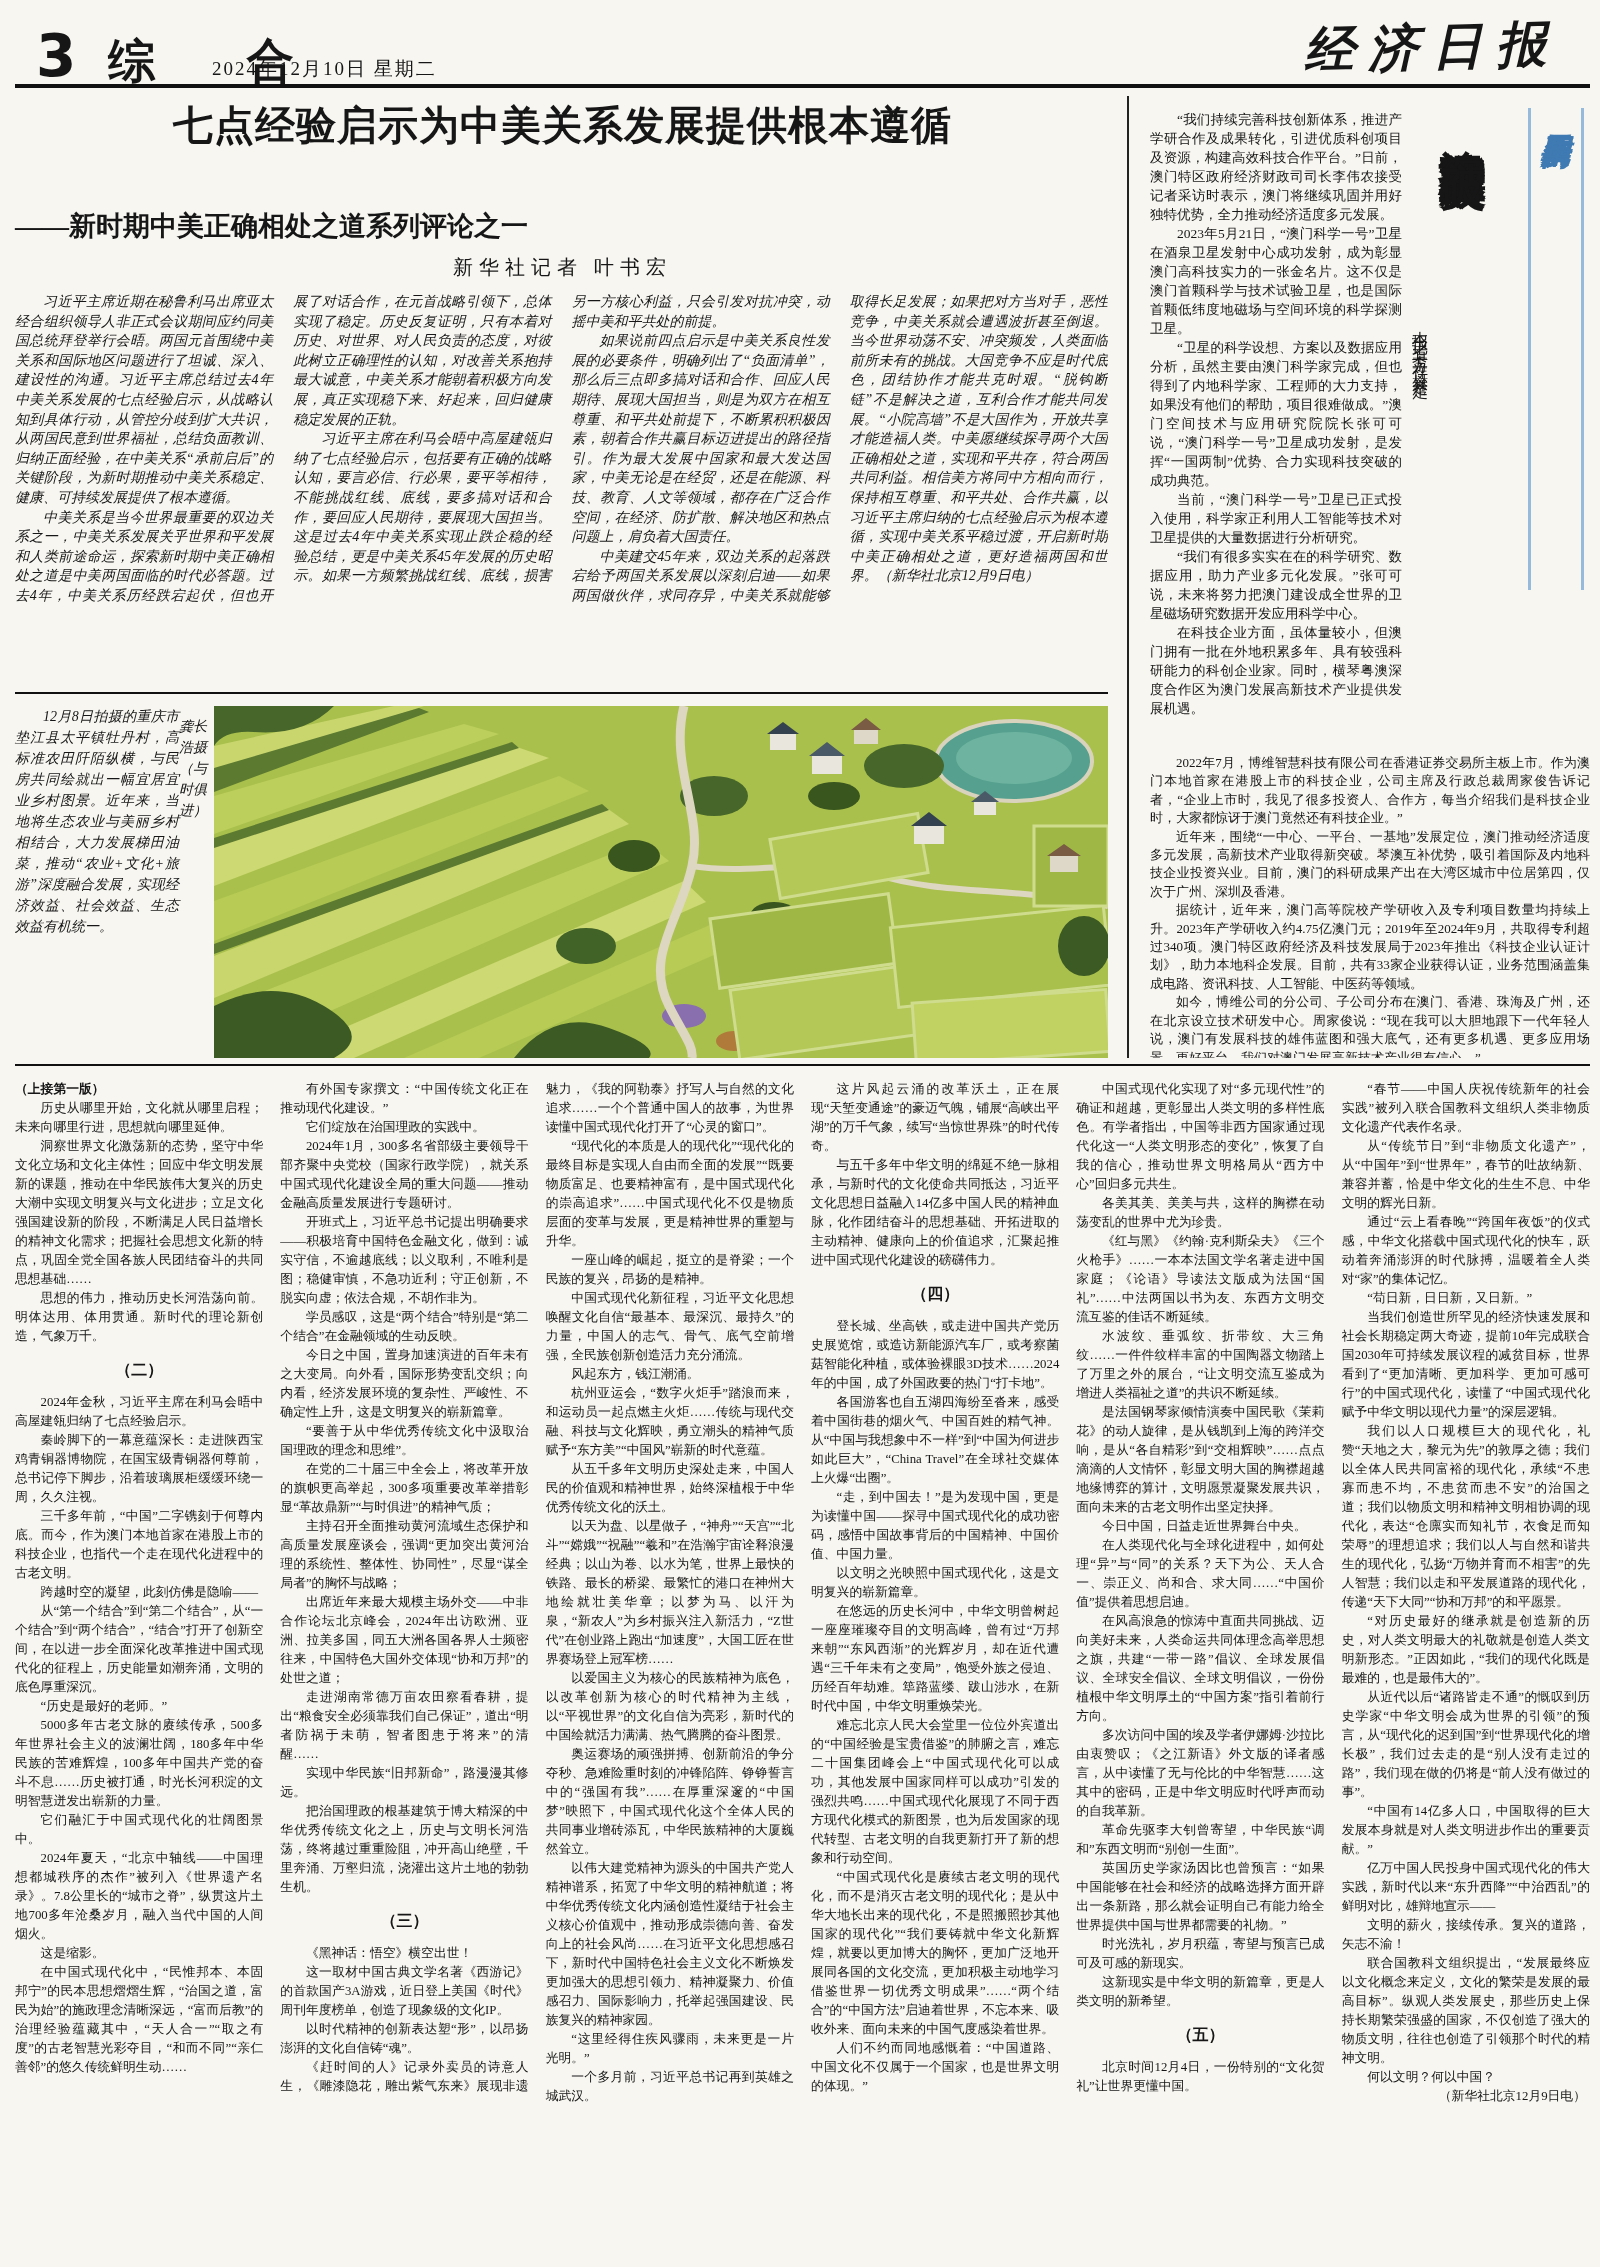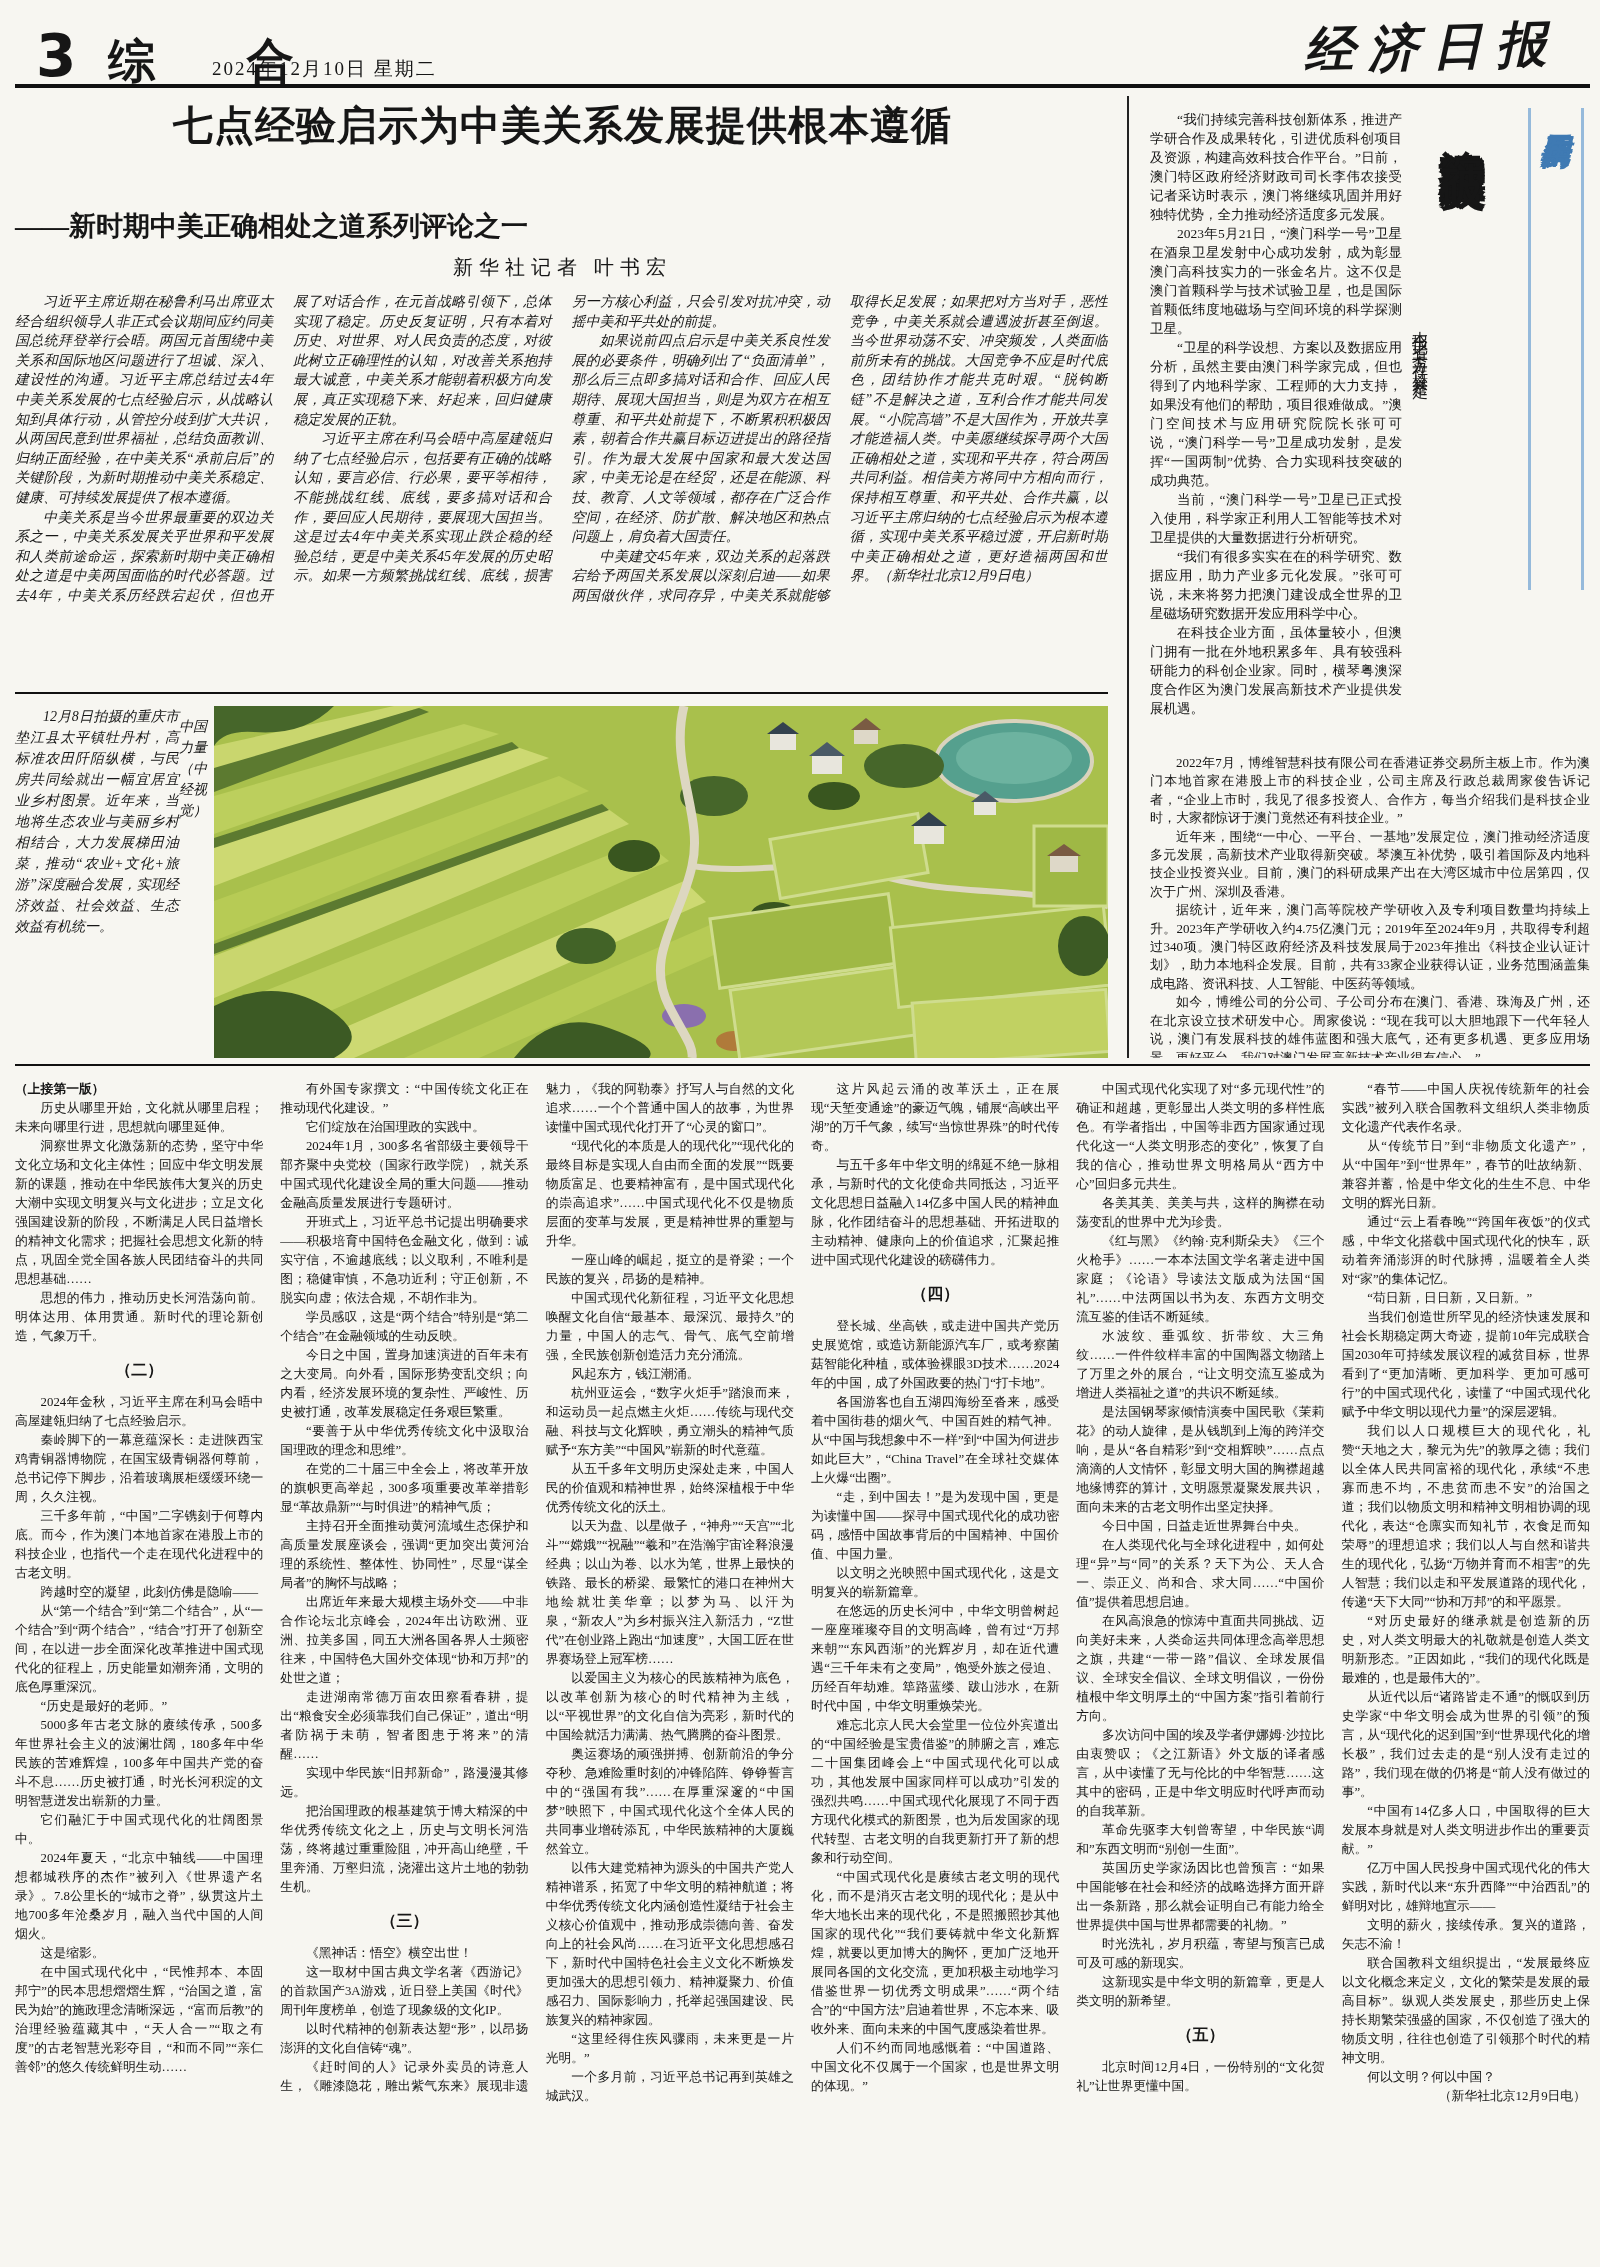--- a/index.html
+++ b/index.html
@@ -73,21 +73,21 @@
       <p class="blk-p">习近平主席近期在秘鲁利马出席亚太经合组织领导人非正式会议期间应约同美国总统拜登举行会晤。两国元首围绕中美关系和国际地区问题进行了坦诚、深入、建设性的沟通。习近平主席总结过去4年中美关系发展的七点经验启示，从战略认知到具体行动，从管控分歧到扩大共识，从两国民意到世界福祉，总结负面教训、归纳正面经验，在中美关系“承前启后”的关键阶段，为新时期推动中美关系稳定、健康、可持续发展提供了根本遵循。</p>
       <p class="blk-p">中美关系是当今世界最重要的双边关系之一，中美关系发展关乎世界和平发展和人类前途命运，探索新时期中美正确相处之道是中美两国面临的时代必答题。过去4年，中美关系历经跌宕起伏，但也开展了对话合作，在元首战略引领下，总体实现了稳定。历史反复证明，只有本着对历史、对世界、对人民负责的态度，对彼此树立正确理性的认知，对改善关系抱持最大诚意，中美关系才能朝着积极方向发展，真正实现稳下来、好起来，回归健康稳定发展的正轨。</p>
       <p class="blk-p">习近平主席在利马会晤中高屋建瓴归纳了七点经验启示，包括要有正确的战略认知，要言必信、行必果，要平等相待，不能挑战红线、底线，要多搞对话和合作，要回应人民期待，要展现大国担当。这是过去4年中美关系实现止跌企稳的经验总结，更是中美关系45年发展的历史昭示。如果一方频繁挑战红线、底线，损害另一方核心利益，只会引发对抗冲突，动摇中美和平共处的前提。</p>
       <p class="blk-p">如果说前四点启示是中美关系良性发展的必要条件，明确列出了“负面清单”，那么后三点即多搞对话和合作、回应人民期待、展现大国担当，则是为双方在相互尊重、和平共处前提下，不断累积积极因素，朝着合作共赢目标迈进提出的路径指引。作为最大发展中国家和最大发达国家，中美无论是在经贸，还是在能源、科技、教育、人文等领域，都存在广泛合作空间，在经济、防扩散、解决地区和热点问题上，肩负着大国责任。</p>
       <p class="blk-p">中美建交45年来，双边关系的起落跌宕给予两国关系发展以深刻启迪——如果两国做伙伴，求同存异，中美关系就能够取得长足发展；如果把对方当对手，恶性竞争，中美关系就会遭遇波折甚至倒退。当今世界动荡不安、冲突频发，人类面临前所未有的挑战。大国竞争不应是时代底色，团结协作才能共克时艰。“脱钩断链”不是解决之道，互利合作才能共同发展。“小院高墙”不是大国作为，开放共享才能造福人类。中美愿继续探寻两个大国正确相处之道，实现和平共存，符合两国共同利益。相信美方将同中方相向而行，保持相互尊重、和平共处、合作共赢，以习近平主席归纳的七点经验启示为根本遵循，实现中美关系平稳过渡，开启新时期中美正确相处之道，更好造福两国和世界。（新华社北京12月9日电）</p>
     </div>
   <div id="lead-rule"></div>
 
   <div id="photo-caption">
     <div class="cap">12月8日拍摄的重庆市垫江县太平镇牡丹村，高标准农田阡陌纵横，与民房共同绘就出一幅宜居宜业乡村图景。近年来，当地将生态农业与美丽乡村相结合，大力发展梯田油菜，推动“农业+文化+旅游”深度融合发展，实现经济效益、社会效益、生态效益有机统一。</div>
-    <div class="credit">中国力量（中经视觉）</div>
+    <div class="credit">龚长浩摄（与时俱进）</div>
   </div>
   <div id="photo-wrap">
     <svg width="894" height="352" viewBox="0 0 894 352" xmlns="http://www.w3.org/2000/svg">
       <rect width="894" height="352" fill="#a9c04c"></rect>
 
       <g>
         <polygon points="0,40 180,0 210,0 0,70" fill="#c9d66e"></polygon>
         <polygon points="0,90 250,18 285,28 0,128" fill="#bccf5d"></polygon>
         <polygon points="0,140 300,40 335,52 0,180" fill="#cdd972"></polygon>
         <polygon points="0,195 345,70 375,85 0,235" fill="#b7cb55"></polygon>
@@ -181,21 +181,21 @@
       <p class="blk-p">5000多年古老文脉的赓续传承，500多年世界社会主义的波澜壮阔，180多年中华民族的苦难辉煌，100多年中国共产党的奋斗不息……历史被打通，时光长河积淀的文明智慧迸发出崭新的力量。</p>
       <p class="blk-p">它们融汇于中国式现代化的壮阔图景中。</p>
       <p class="blk-p">2024年夏天，“北京中轴线——中国理想都城秩序的杰作”被列入《世界遗产名录》。7.8公里长的“城市之脊”，纵贯这片土地700多年沧桑岁月，融入当代中国的人间烟火。</p>
       <p class="blk-p">这是缩影。</p>
       <p class="blk-p">在中国式现代化中，“民惟邦本、本固邦宁”的民本思想熠熠生辉，“治国之道，富民为始”的施政理念清晰深远，“富而后教”的治理经验蕴藏其中，“天人合一”“取之有度”的古老智慧光彩夺目，“和而不同”“亲仁善邻”的悠久传统鲜明生动……</p>
       <p class="blk-p">有外国专家撰文：“中国传统文化正在推动现代化建设。”</p>
       <p class="blk-p">它们绽放在治国理政的实践中。</p>
       <p class="blk-p">2024年1月，300多名省部级主要领导干部齐聚中央党校（国家行政学院），就关系中国式现代化建设全局的重大问题——推动金融高质量发展进行专题研讨。</p>
       <p class="blk-p">开班式上，习近平总书记提出明确要求——积极培育中国特色金融文化，做到：诚实守信，不逾越底线；以义取利，不唯利是图；稳健审慎，不急功近利；守正创新，不脱实向虚；依法合规，不胡作非为。</p>
       <p class="blk-p">学员感叹，这是“两个结合”特别是“第二个结合”在金融领域的生动反映。</p>
-      <p class="blk-p">今日之中国，置身加速演进的百年未有之大变局。向外看，国际形势变乱交织；向内看，经济发展环境的复杂性、严峻性、历史被打通，改革发展稳定任务艰巨繁重。</p>
+      <p class="blk-p">今日之中国，置身加速演进的百年未有之大变局。向外看，国际形势变乱交织；向内看，经济发展环境的复杂性、严峻性、不确定性上升，这是文明复兴的崭新篇章。</p>
       <p class="blk-p">“要善于从中华优秀传统文化中汲取治国理政的理念和思维”。</p>
       <p class="blk-p">在党的二十届三中全会上，将改革开放的旗帜更高举起，300多项重要改革举措彰显“革故鼎新”“与时俱进”的精神气质；</p>
       <p class="blk-p">主持召开全面推动黄河流域生态保护和高质量发展座谈会，强调“更加突出黄河治理的系统性、整体性、协同性”，尽显“谋全局者”的胸怀与战略；</p>
       <p class="blk-p">出席近年来最大规模主场外交——中非合作论坛北京峰会，2024年出访欧洲、亚洲、拉美多国，同五大洲各国各界人士频密往来，中国特色大国外交体现“协和万邦”的处世之道；</p>
       <p class="blk-p">走进湖南常德万亩农田察看春耕，提出“粮食安全必须靠我们自己保证”，道出“明者防祸于未萌，智者图患于将来”的清醒……</p>
       <p class="blk-p">实现中华民族“旧邦新命”，路漫漫其修远。</p>
       <p class="blk-p">把治国理政的根基建筑于博大精深的中华优秀传统文化之上，历史与文明长河浩荡，终将越过重重险阻，冲开高山绝壁，千里奔涌、万壑归流，浇灌出这片土地的勃勃生机。</p>
       <p class="blk-h">（三）</p>
       <p class="blk-p">《黑神话：悟空》横空出世！</p>
       <p class="blk-p">这一取材中国古典文学名著《西游记》的首款国产3A游戏，近日登上美国《时代》周刊年度榜单，创造了现象级的文化IP。</p>

